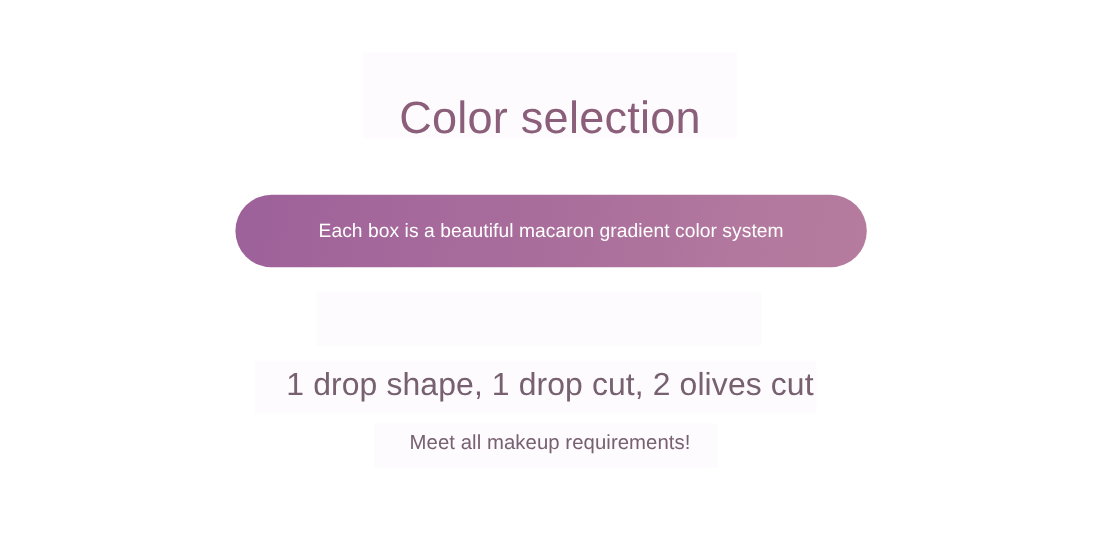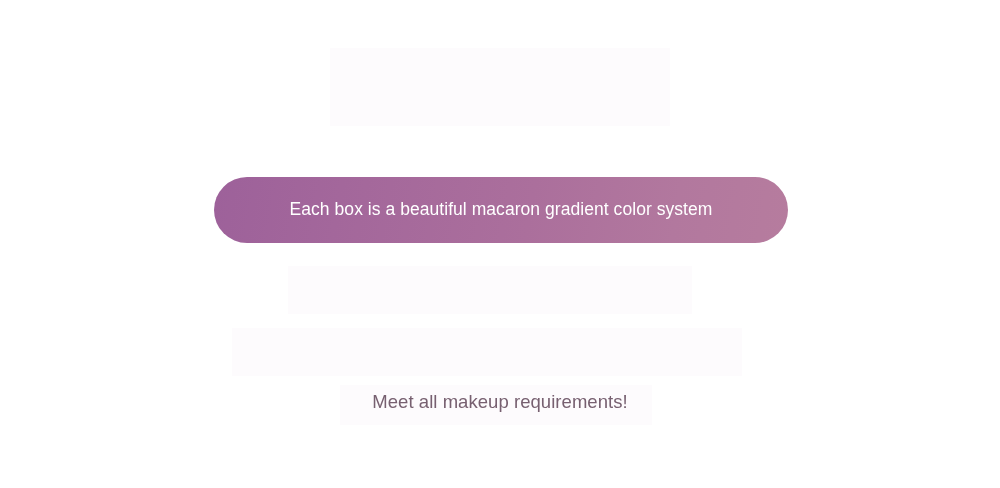--- a/index.html
+++ b/index.html
@@ -115,22 +115,24 @@
 </head>
 <body>
 
 <div class="stage">
 
   <div class="haze h-title"></div>
   <div class="haze h-line1"></div>
   <div class="haze h-line2"></div>
   <div class="haze h-line3"></div>
 
+  <h1 class="page-title">Color selection</h1>
 
   <div class="pill">
     <span class="pill-label">Each box is a beautiful macaron gradient color system</span>
   </div>
 
 
+  <div class="desc desc-2">1 drop shape, 1 drop cut, 2 olives cut</div>
 
   <div class="desc desc-3">Meet all makeup requirements!</div>
 
 </div>
 
 </body></html>

